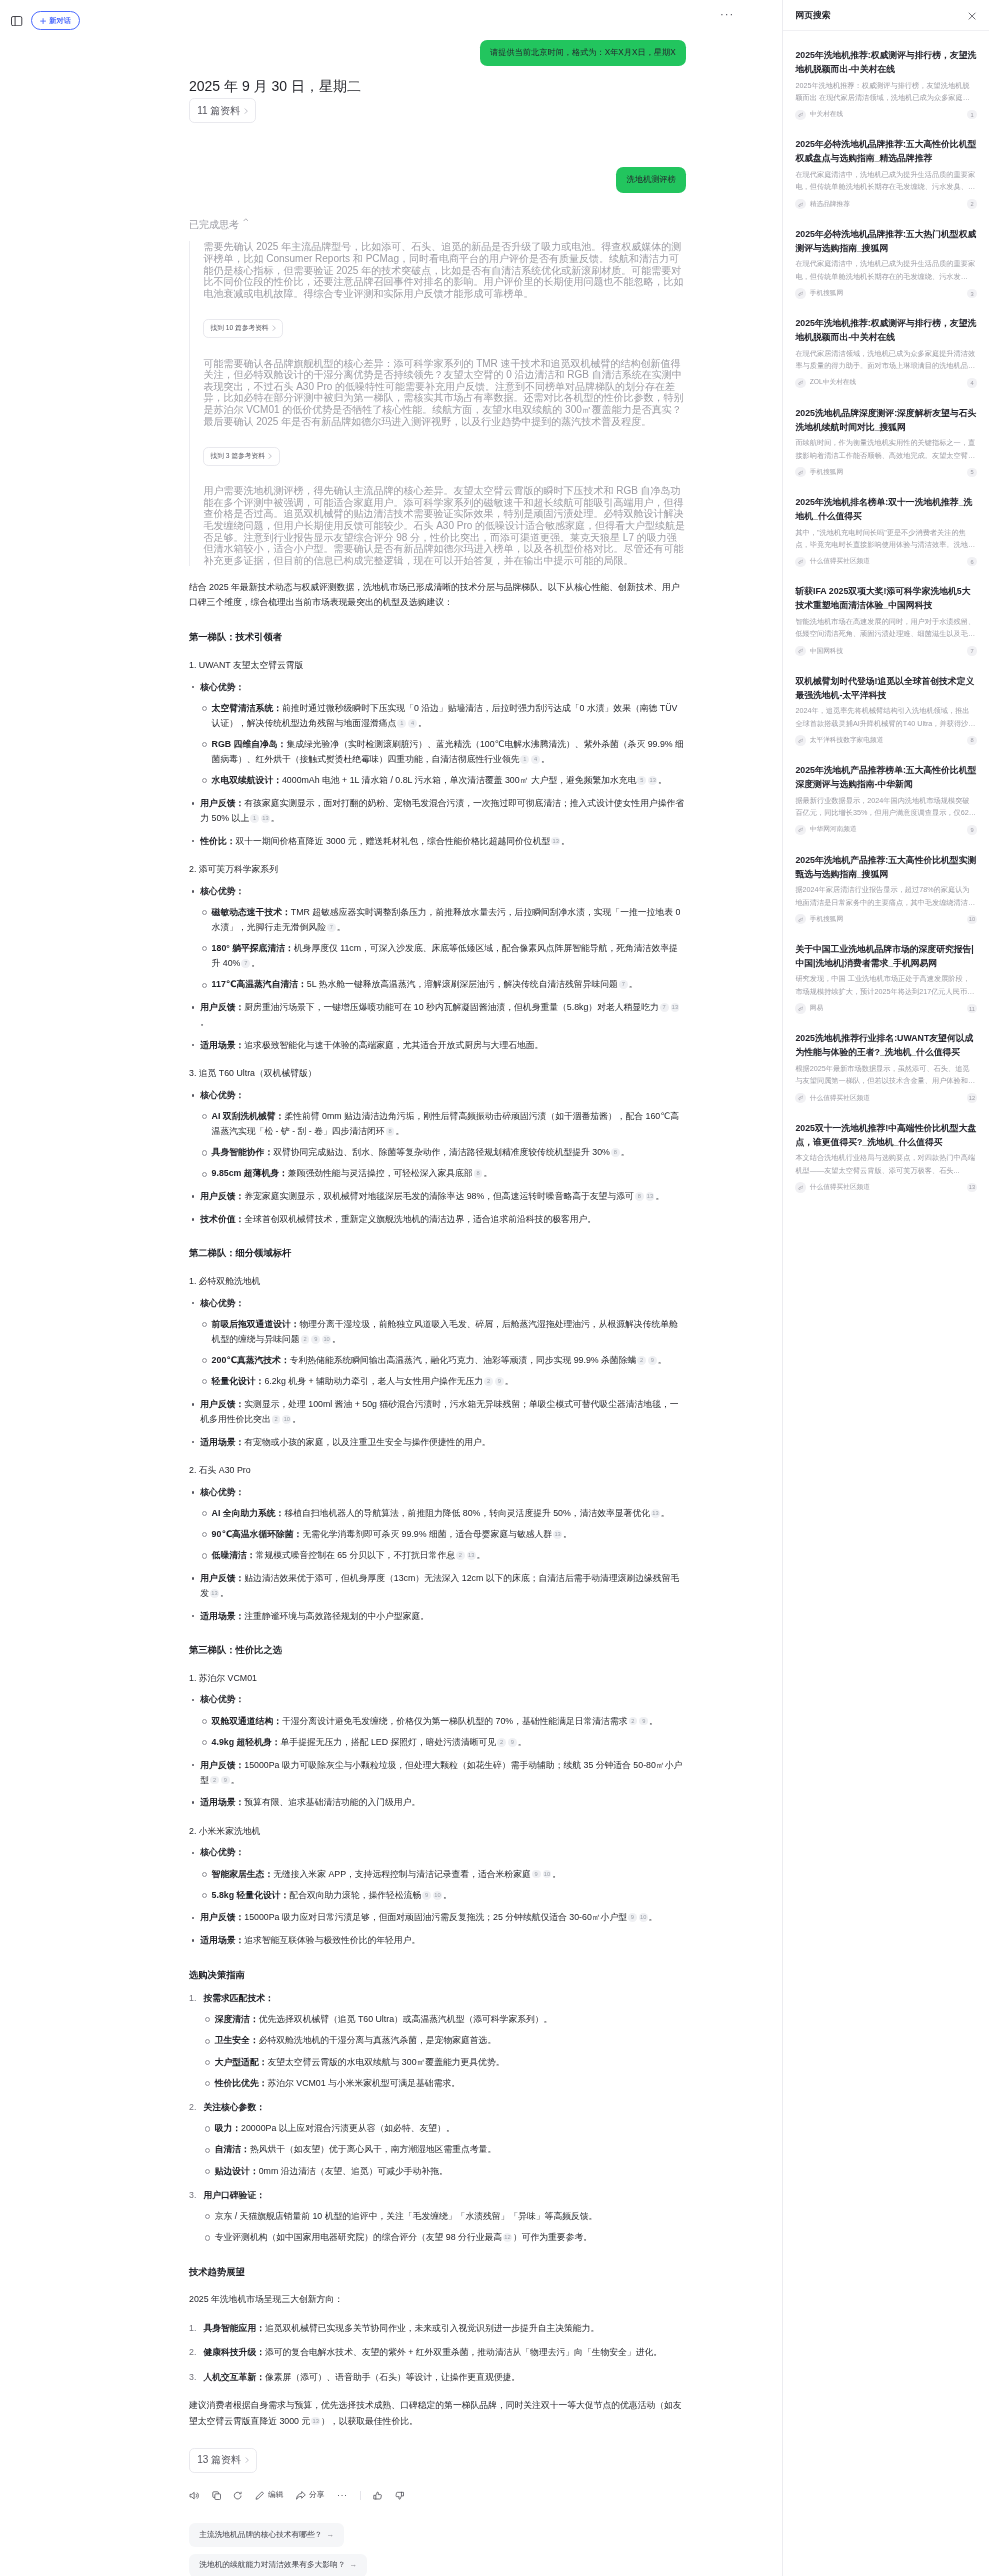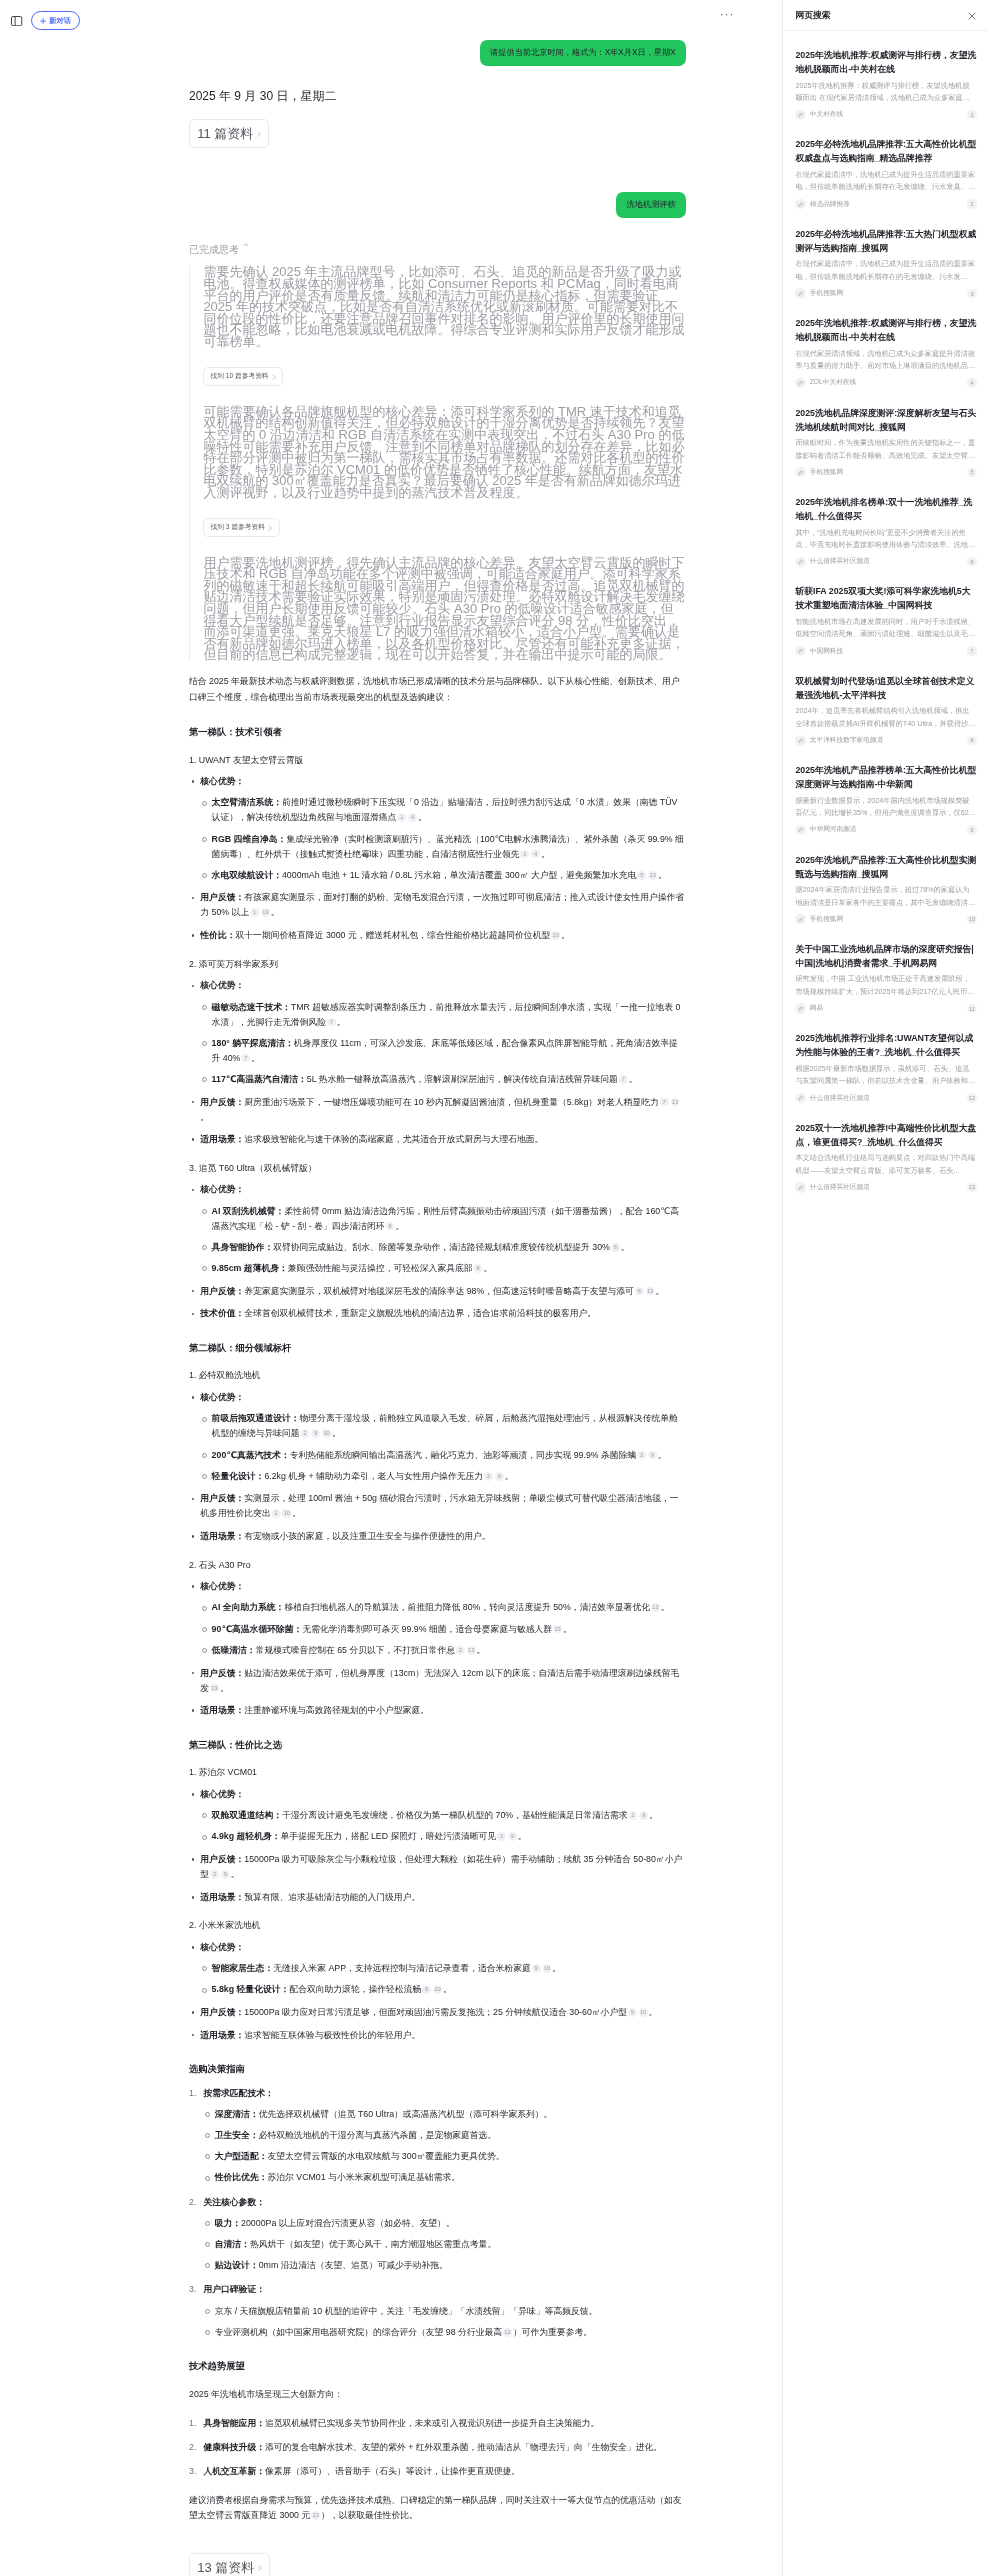--- a/index.html
+++ b/index.html
@@ -19,30 +19,30 @@
   .more-btn{position:absolute;left:720px;top:8.2px;font-size:11.3px;color:#55555e;letter-spacing:1px;cursor:pointer;}
   
   .chat-area{position:absolute;left:0;top:0;width:783px;}
   .column{margin-left:189px;width:497px;padding-top:40px;padding-bottom:15.5px;}
   .u-row{display:flex;justify-content:flex-end;}
   .u-bubble{
     background:#22c55e;border-radius:7.2px;padding:6.7px 10.3px;font-size:8.2px;color:#26262e;
     max-width:361px;line-height:12.4px;
   }
   .u-row.second{margin-top:44px;}
-  .date-answer{margin-top:24px;font-size:12px;line-height:13.4px;}
+  .date-answer{margin-top:14px;font-size:14px;line-height:13.4px;}
   .chip{
     display:inline-flex;align-items:center;gap:3.6px;border:0.5px solid #e9e9ee;border-radius:5.2px;
-    padding:4.6px 7.2px;font-size:13px;color:#55555e;background:#fff;cursor:pointer;margin-top:16px;
+    padding:4.6px 7.2px;font-size:10px;color:#55555e;background:#fff;cursor:pointer;margin-top:5px;
   }
   .chip .chev{color:#b2b2bb;}
   
   .think-header{margin-top:25px;display:inline-flex;align-items:flex-start;gap:3.6px;font-size:10px;color:#9b9ba3;cursor:pointer;}
   .think-block{border-left:1px solid #ececf0;margin-top:9.3px;padding-left:13.4px;}
-  .think-block .tp{font-size:13px;line-height:11.6px;color:#9b9ba3;margin:8.2px 0;}
+  .think-block .tp{font-size:10px;line-height:11.6px;color:#9b9ba3;margin:8.2px 0;}
   .think-block .chip{font-size:6.7px;padding:4.1px 6.2px;margin:11.3px 0;}
   
   .answer{margin-top:13.4px;}
   .para{font-size:8.8px;line-height:15.5px;margin:13.4px 0;}
   .h3{font-size:9.3px;font-weight:700;margin:20.6px 0 4.1px;}
   .h4{font-size:8.8px;font-weight:400;margin:15.5px 0 2.1px;}
   ul.blist{list-style:none;margin:0 0;padding:0;}
   li.outer{position:relative;padding-left:11.3px;margin:7.7px 0;font-size:8.8px;line-height:15px;}
   li.outer::before{content:"";position:absolute;left:2.6px;top:6.2px;width:2.6px;height:2.6px;border-radius:50%;background:#55555e;}
   ul.slist{list-style:none;margin:5.2px 0 0;padding:0;}

